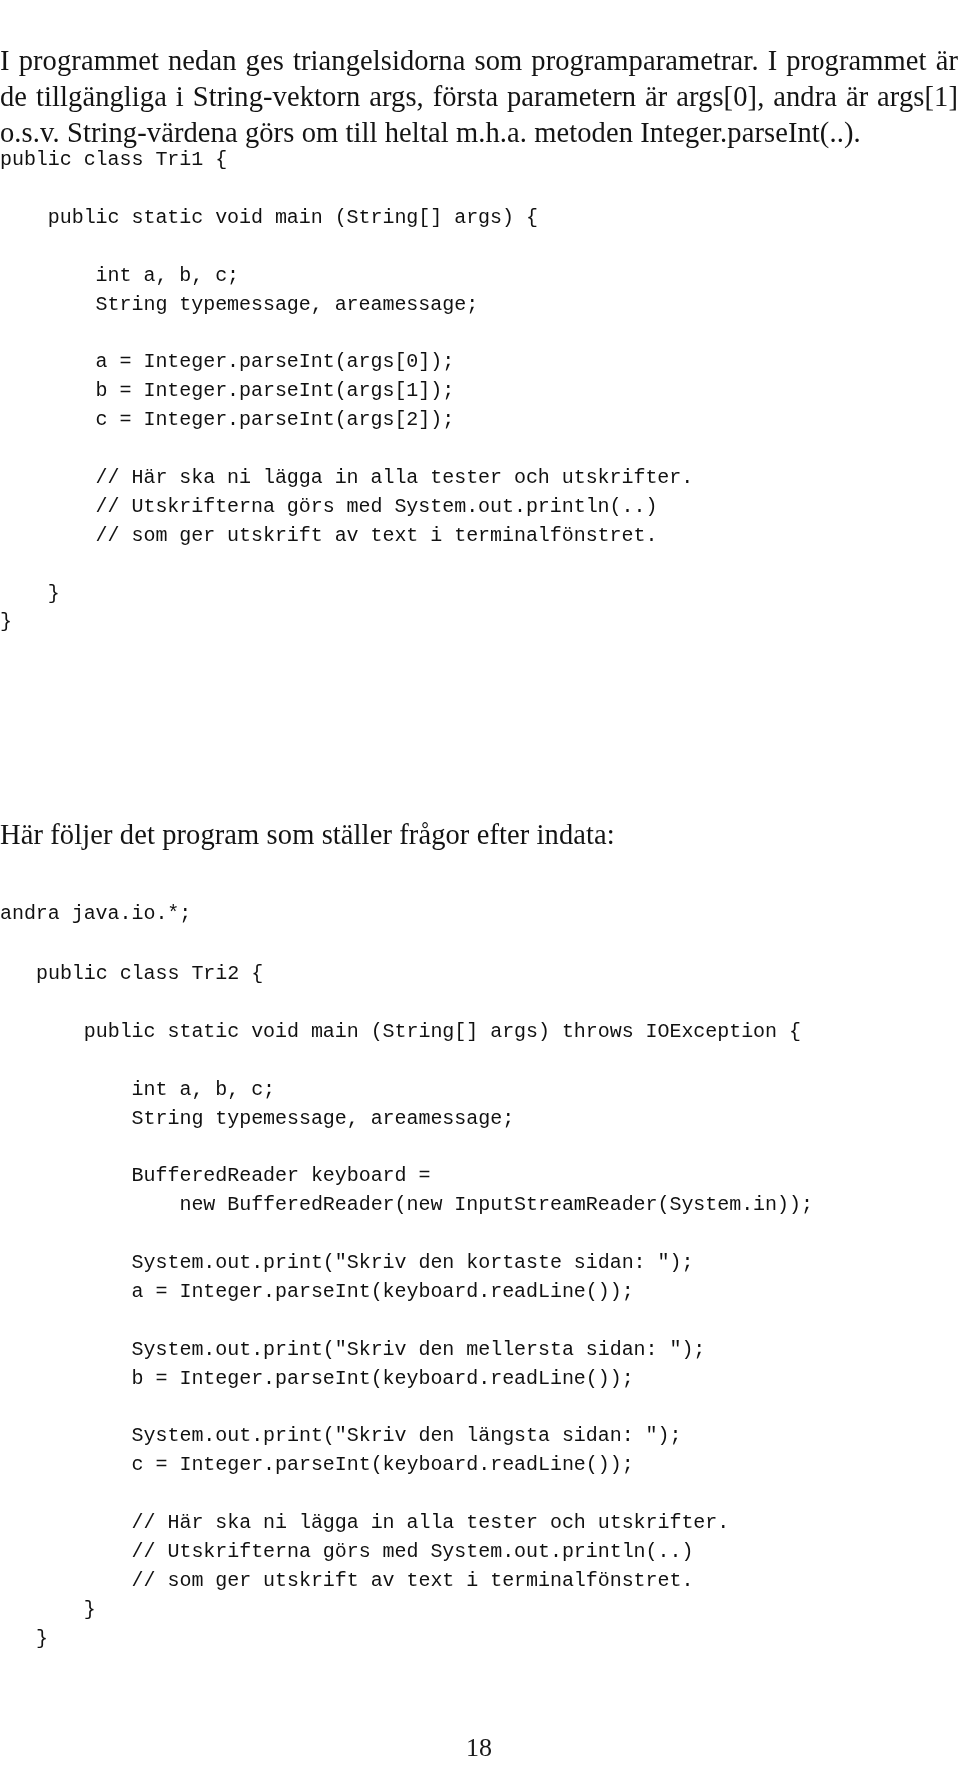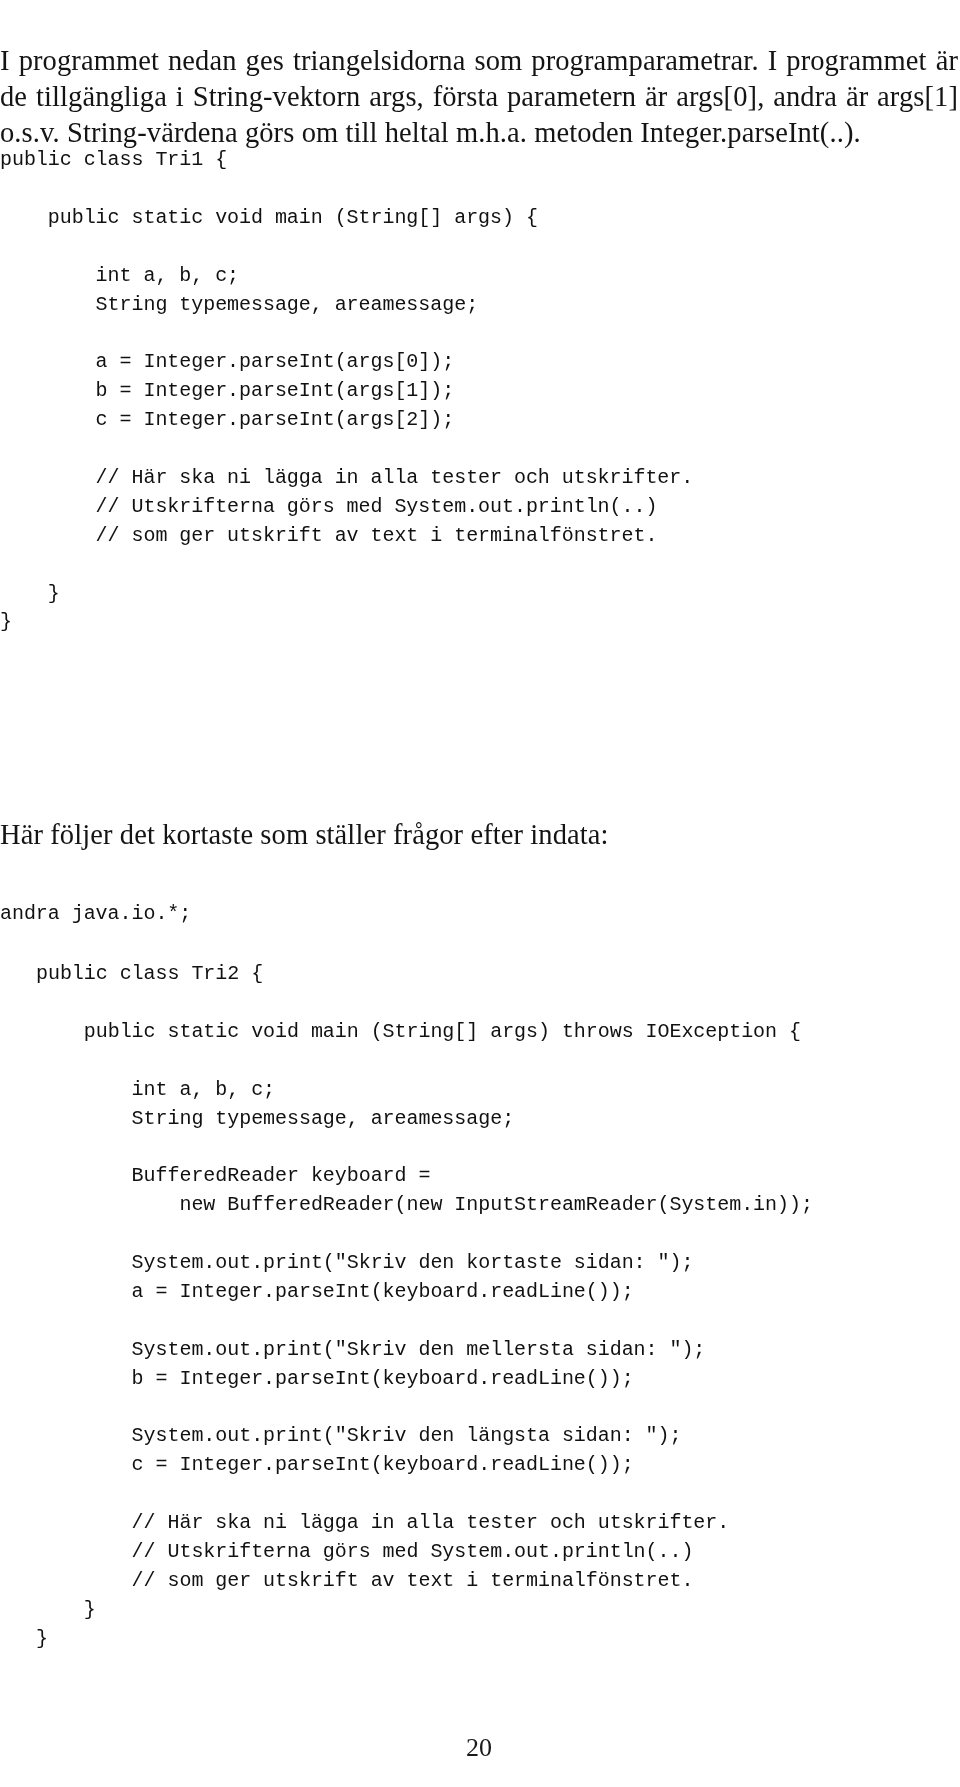--- a/index.html
+++ b/index.html
@@ -77,21 +77,21 @@
 </style>
 </head>
 <body>
 
 <div class="page">
 
   <p class="prose" id="intro-paragraph">I programmet nedan ges triangelsidorna som programparametrar. I programmet är de tillgängliga i String-vektorn args, första parametern är args[0], andra är args[1] o.s.v. String-värdena görs om till heltal m.h.a. metoden Integer.parseInt(..).</p>
 
   <pre class="code" id="code-block-tri1"><span class="ln">public class Tri1 {</span><span class="blank">&nbsp;</span><span class="ln">    public static void main (String[] args) {</span><span class="blank">&nbsp;</span><span class="ln">        int a, b, c;</span><span class="ln">        String typemessage, areamessage;</span><span class="blank">&nbsp;</span><span class="ln">        a = Integer.parseInt(args[0]);</span><span class="ln">        b = Integer.parseInt(args[1]);</span><span class="ln">        c = Integer.parseInt(args[2]);</span><span class="blank">&nbsp;</span><span class="ln">        // Här ska ni lägga in alla tester och utskrifter.</span><span class="ln">        // Utskrifterna görs med System.out.println(..)</span><span class="ln">        // som ger utskrift av text i terminalfönstret.</span><span class="blank">&nbsp;</span><span class="ln">    }</span><span class="ln">}</span></pre>
 
-  <p class="prose nojust" id="followup-paragraph">Här följer det kortaste som ställer frågor efter indata:</p>
+  <p class="prose nojust" id="followup-paragraph">Här följer det program som ställer frågor efter indata:</p>
 
   <pre class="code" id="code-block-import"><span class="ln">andra java.io.*;</span></pre>
 
   <pre class="code" id="code-block-tri2"><span class="ln">public class Tri2 {</span><span class="blank">&nbsp;</span><span class="ln">    public static void main (String[] args) throws IOException {</span><span class="blank">&nbsp;</span><span class="ln">        int a, b, c;</span><span class="ln">        String typemessage, areamessage;</span><span class="blank">&nbsp;</span><span class="ln">        BufferedReader keyboard =</span><span class="ln">            new BufferedReader(new InputStreamReader(System.in));</span><span class="blank">&nbsp;</span><span class="ln">        System.out.print("Skriv den kortaste sidan: ");</span><span class="ln">        a = Integer.parseInt(keyboard.readLine());</span><span class="blank">&nbsp;</span><span class="ln">        System.out.print("Skriv den mellersta sidan: ");</span><span class="ln">        b = Integer.parseInt(keyboard.readLine());</span><span class="blank">&nbsp;</span><span class="ln">        System.out.print("Skriv den längsta sidan: ");</span><span class="ln">        c = Integer.parseInt(keyboard.readLine());</span><span class="blank">&nbsp;</span><span class="ln">        // Här ska ni lägga in alla tester och utskrifter.</span><span class="ln">        // Utskrifterna görs med System.out.println(..)</span><span class="ln">        // som ger utskrift av text i terminalfönstret.</span><span class="ln">    }</span><span class="ln">}</span></pre>
 
-  <div class="page-number">20</div>
+  <div class="page-number">18</div>
 
 </div>
 
 </body></html>

